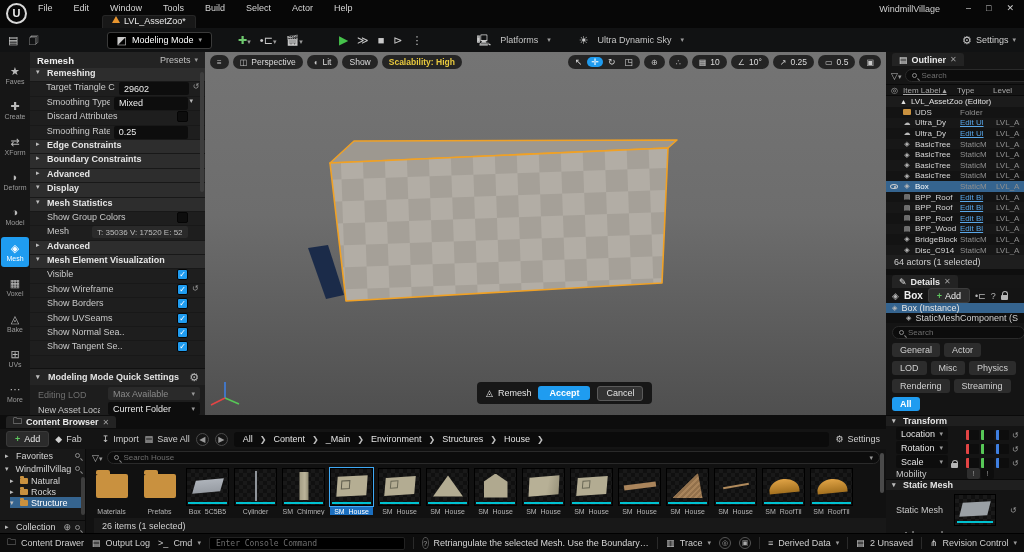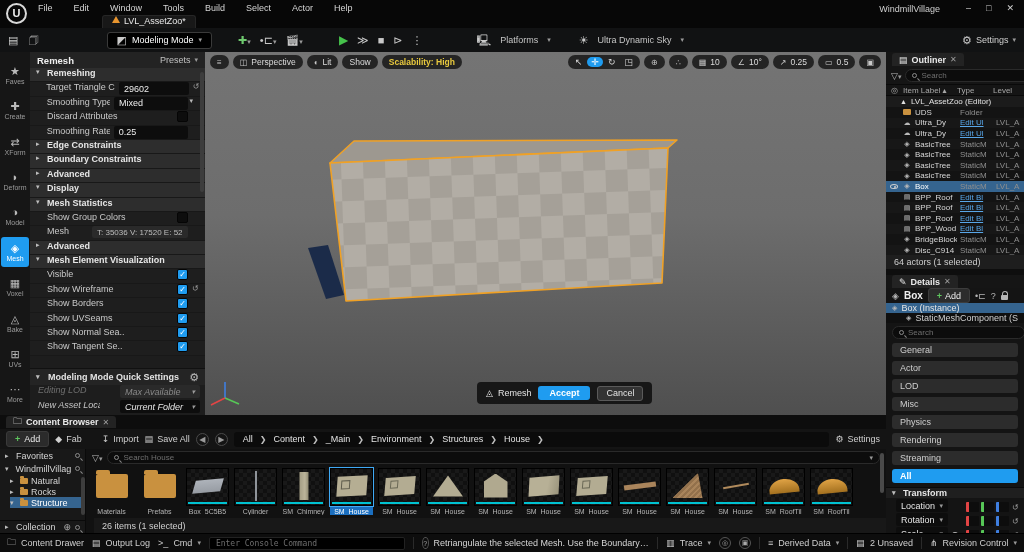--- a/index.html
+++ b/index.html
@@ -67,21 +67,21 @@
         color:#fff; font-size:8px; text-align:center; line-height:10px; }
   .rrow[data-kind="field-check"] .cb { display:block; }
   .cb.checked { background:var(--accent); }
   .cb.checked::before { content:"✓"; }
   .reset { visibility:hidden; color:#9a9a9a; font-size:8px; width:8px; }
   .reset.show { visibility:visible; }
   #quick-settings { position:absolute; bottom:0; left:0; right:0; background:#1d1d1d; border-top:1px solid #111; }
   #quick-title { height:16px; display:flex; align-items:center; gap:5px; padding:0 6px; background:#242424;
                  font-weight:bold; color:#e3e3e3; }
   #quick-title .gear { margin-left:auto; font-weight:normal; color:#bbb; font-size:11px; }
-  .qrow { display:flex; align-items:flex-start; height:15px; padding:0 5px 0 8px; gap:20px;font-style:italic; }
+  .qrow { display:flex; align-items:flex-end; height:15px; padding:0 5px 0 8px; gap:8px; }
   .qrow .ql { width:62px; white-space:nowrap; overflow:hidden; }
   .qrow .qv { flex:1; background:#0d0d0d; border-radius:2px; padding:1.5px 5px; color:#e8e8e8;
               display:flex; align-items:center; }
   .qrow .qv .caret { margin-left:auto; }
   .qrow.dim .ql { color:#6f6f6f; }
   .qrow.dim .qv { background:#2a2a2a; color:#8a8a8a; }
   .panel-scrollbar { position:absolute; right:1px; top:20px; width:4px; height:120px; background:#3d3d3d; border-radius:2px; }
 
   
   #viewport { position:absolute; left:205px; top:52px; width:681px; height:363px;
@@ -114,21 +114,21 @@
   .searchbox { flex:1; display:flex; align-items:center; gap:4px; background:#0c0c0c; border:1px solid #2a2a2a;
                border-radius:8px; height:13px; padding:0 6px; }
   .searchbox input { flex:1; min-width:0; background:transparent; border:none; outline:none; color:#ddd;
                      font-family:"Liberation Sans",sans-serif; font-size:8px; }
   .searchbox input::placeholder { color:#6f6f6f; }
   .icon-search { width:5px; height:5px; border:1px solid #8a8a8a; border-radius:50%; position:relative; flex:0 0 auto; }
   .icon-search::after { content:""; position:absolute; width:3px; height:1px; background:#8a8a8a;
                         transform:rotate(45deg); left:4px; top:5px; }
   .ocols { height:12px; display:flex; align-items:center; padding:0 5px; color:#a8a8a8; border-top:1px solid #0a0a0a;
            border-bottom:1px solid #0a0a0a; font-size:8px; gap:3px; }
-  .ocols .c-label { flex:1; }
+  .ocols .c-label { flex:1;text-decoration:underline; }
   .ocols .c-type { width:33px; } .ocols .c-level { width:26px; }
   .world-row { height:11px; display:flex; align-items:center; gap:4px; padding:0 4px 0 14px; background:#1b1b1b;
                color:#e2e2e2; font-size:8px; }
   .orow { height:10.6px; display:flex; align-items:center; gap:3px; padding:0 4px; font-size:8px; background:#171717; }
   .orow:nth-child(odd) { background:#131313; }
   .orow.sel { background:var(--selrow); color:#fff; }
   .oeye-slot { width:9px; flex:0 0 auto; }
   .icon-eye { width:8px; height:5px; border:1px solid #cfcfcf; border-radius:50%; position:relative; display:none; }
   .icon-eye::after { content:""; position:absolute; left:2.5px; top:1px; width:2px; height:2px; background:#cfcfcf; border-radius:50%; }
   .oeye-slot.show .icon-eye { display:block; }
@@ -151,21 +151,21 @@
              padding:1.5px 8px; color:#eee; }
   .plus { color:#5fc75f; font-weight:bold; }
   .dico { color:#b5b5b5; font-size:9px; }
   .icon-lock { width:7px; height:5px; background:#b5b5b5; border-radius:1px; position:relative; margin-top:3px; }
   .icon-lock::before { content:""; position:absolute; top:-3.5px; left:1px; width:4px; height:3.5px;
                        border:1px solid #b5b5b5; border-bottom:none; border-radius:3px 3px 0 0; }
   .dtree-row { height:13px; display:flex; align-items:center; gap:4px; padding:0 6px; background:#101010; color:#e5e5e5; }
   .dtree-row.sel { background:var(--selrow); }
   .dtree-row.indent { padding-left:20px; background:#0f0f0f; color:#cfcfcf; }
   .dsearch-row { display:flex; align-items:center; gap:4px; padding:3px 6px 2px; }
-  .chips { display:flex; flex-wrap:wrap; gap:4px; padding:2px 6px 4px;flex-direction:column; }
+  .chips { display:flex; flex-wrap:wrap; gap:4px; padding:2px 6px 4px; }
   .chip { background:#2c2c2c; border-radius:3px; padding:2px 8px; color:#cfcfcf; }
   .chip.active { background:var(--accent); color:#fff; font-weight:bold; }
   .dsection { height:13px; display:flex; align-items:center; gap:4px; padding:0 6px; background:#1f1f1f;
               border-top:1px solid #0a0a0a; font-weight:bold; color:#e5e5e5; }
   .trow { height:14px; display:flex; align-items:flex-end; gap:3px; padding:0 4px 0 10px; }
   .tsel { display:flex; align-items:center; gap:3px; background:#0d0d0d; border-radius:2px; padding:1.5px 5px;
           width:52px; color:#e5e5e5; }
   .tsel .caret { margin-left:auto; }
   .xyz { display:flex; gap:2px; margin-left:auto; }
   .axis { width:13px; height:10px; background:#0d0d0d; border-radius:1px; border-left:3px solid #666; }

